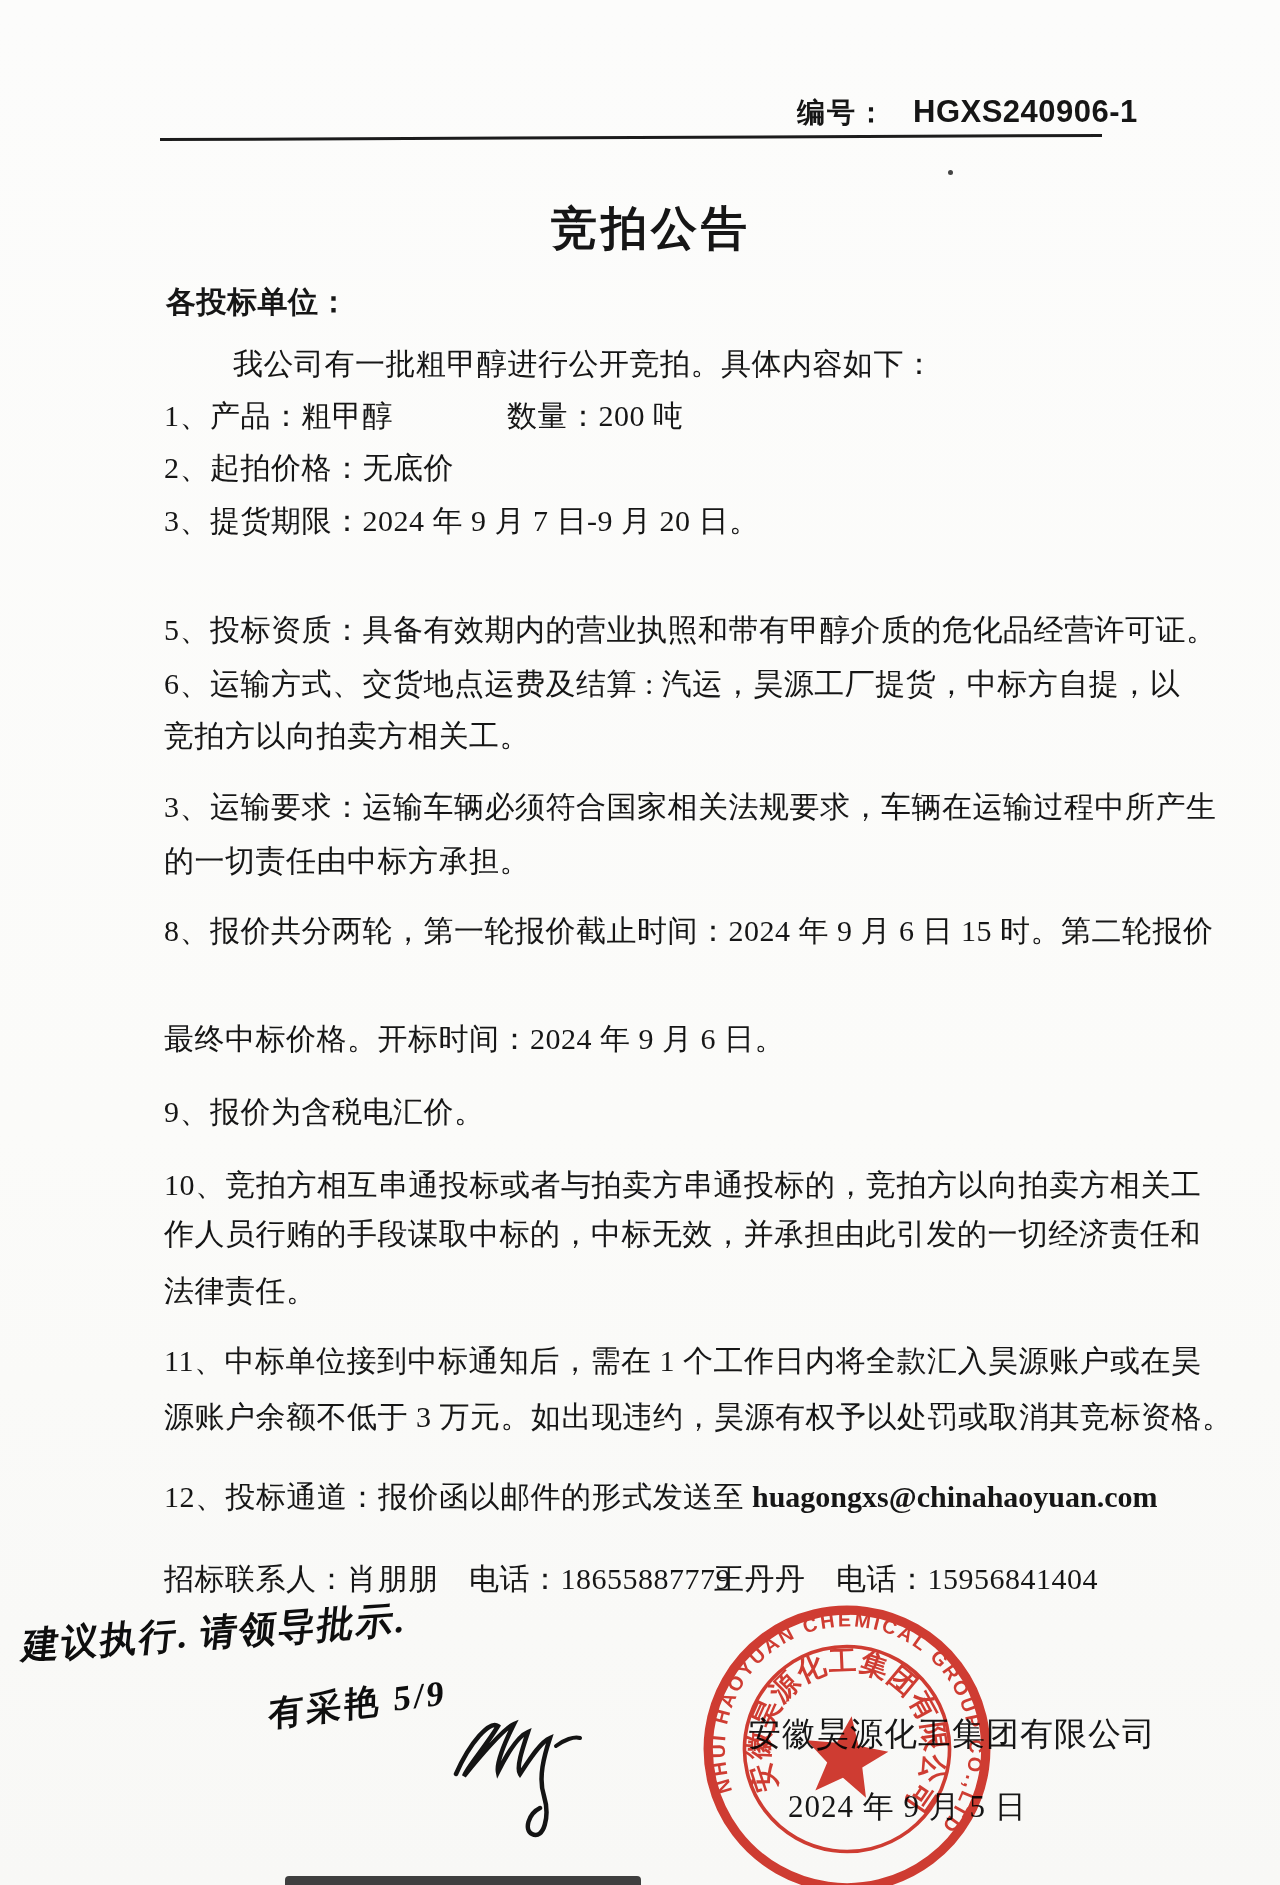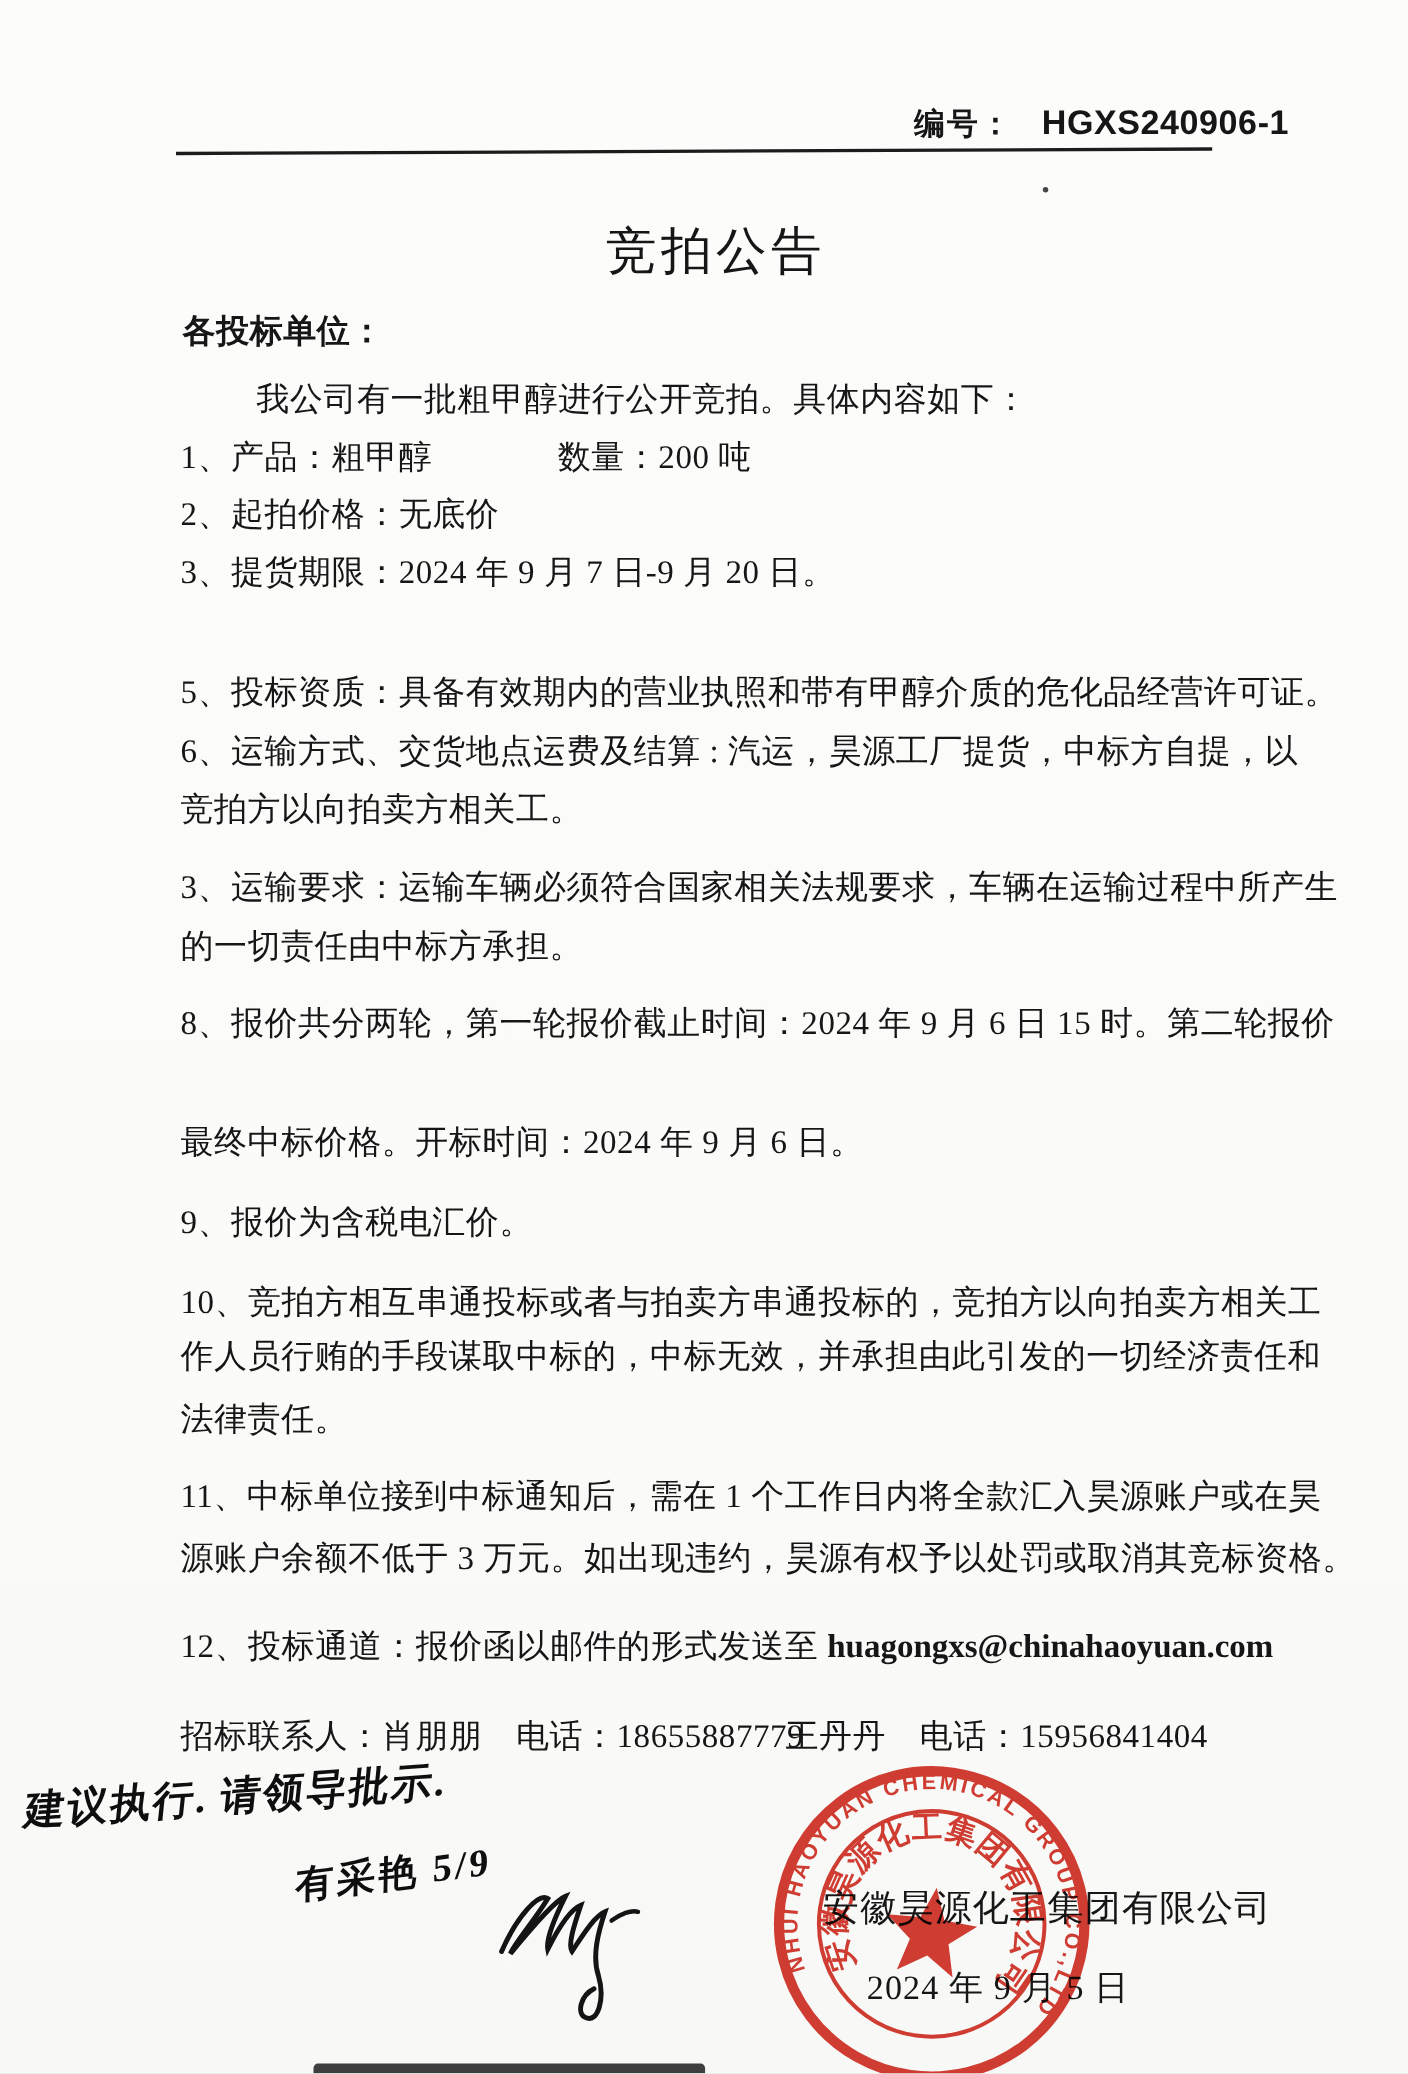--- a/index.html
+++ b/index.html
@@ -10,38 +10,38 @@
     background:linear-gradient(180deg,#fcfcfb 0%,#fbfbf9 60%,#f8f8f6 100%);
     overflow:hidden;
     font-family:"Liberation Serif","DejaVu Serif",serif;
     color:#161616;
   }
   .ln{position:absolute;white-space:nowrap;font-size:30px;letter-spacing:.5px;line-height:1;}
   .docno{display:flex;align-items:baseline;gap:26px;}
   .docno-label{font-size:28px;font-weight:700;letter-spacing:2px;}
   .docno-value{font-size:31px;font-weight:700;font-family:"Liberation Sans","DejaVu Sans",sans-serif;letter-spacing:.5px;}
   .hrule{position:absolute;left:160px;top:136px;width:942px;height:3px;background:#1c1c1c;transform:rotate(-.25deg);}
-  .title{font-size:46px;font-weight:400;letter-spacing:4px;transform:translateX(-50%);}
+  .title{font-size:46px;font-weight:700;letter-spacing:4px;transform:translateX(-50%);}
   .email{font-weight:600;letter-spacing:0;}
   .hand{position:absolute;white-space:nowrap;color:#0e0e0e;font-weight:700;}
   .hand1{left:22px;top:1608px;font-size:37px;letter-spacing:2px;transform:rotate(-4deg) skewX(-10deg);}
   .hand2{left:268px;top:1680px;font-size:35px;letter-spacing:3px;transform:rotate(-7deg) skewX(-8deg);}
   .company{position:absolute;left:748px;top:1712px;font-size:33px;letter-spacing:1px;white-space:nowrap;z-index:2;}
   .datefoot{position:absolute;left:788px;top:1786px;font-size:31px;letter-spacing:1px;white-space:nowrap;z-index:2;}
   .stamp{position:absolute;left:702px;top:1604px;width:290px;height:290px;z-index:3;mix-blend-mode:multiply;opacity:.9;transform:rotate(8deg);}
   .sig{position:absolute;left:448px;top:1712px;z-index:1;}
   .artifact-bar{position:absolute;left:285px;top:1876px;width:356px;height:9px;background:#3f3f3f;border-radius:4px 4px 0 0;}
   .dot{position:absolute;left:948px;top:170px;width:5px;height:5px;background:#444;border-radius:50%;}
 </style>
 </head>
 <body>
 
 <div class="page">
 
-  <div class="ln docno" style="left:797px;top:96px;margin-left:34px;">
+  <div class="ln docno" style="left:797px;top:96px;">
     <span class="docno-label">编号：</span>
     <span class="docno-value">HGXS240906-1</span>
   </div>
   <div class="hrule"></div>
   <div class="dot"></div>
 
   <div class="ln title" style="left:651px;top:206px;">竞拍公告</div>
 
   <div class="ln" style="left:166px;top:287px;font-weight:600;">各投标单位：</div>
   <div class="ln" style="left:233px;top:349px;">我公司有一批粗甲醇进行公开竞拍。具体内容如下：</div>

